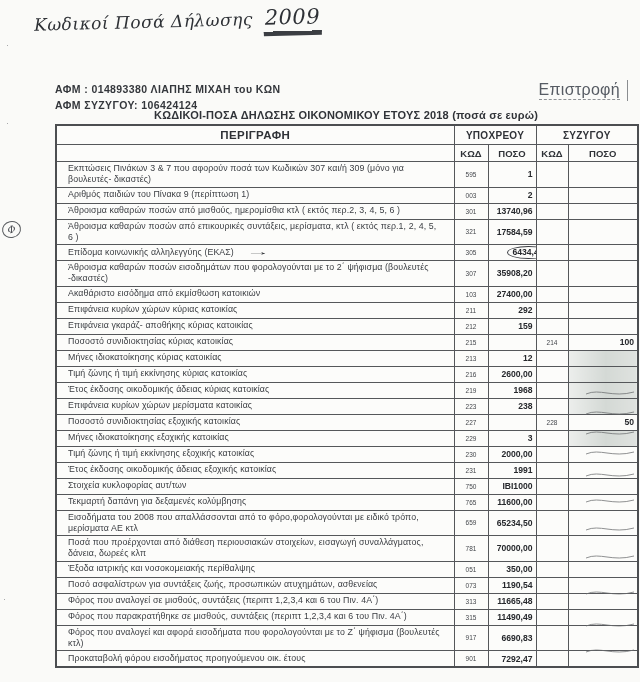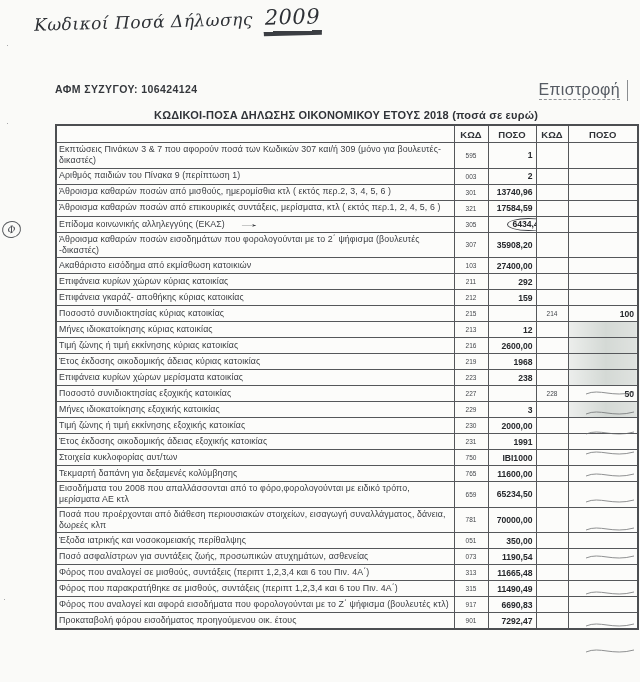--- a/index.html
+++ b/index.html
@@ -49,21 +49,21 @@
   table.codes col.c-posos{width:70px}
   table.codes th,table.codes td{
     border:1.3px solid #55575a;overflow:hidden;
   }
   table.codes{border:2px solid #4c4e51}
   th.h-desc{font-size:11.5px;letter-spacing:.4px;height:16px;color:#2f3237}
   th.h-group{font-size:10px;letter-spacing:.3px;color:#2f3237}
   th.h-sub{font-size:9.5px;height:14px;color:#2f3237}
   th.h-empty{height:13px}
   td.desc{
-    font-size:8.8px;line-height:1.28;padding:1px 2px;color:#3a3d42;
+    font-size:8.8px;line-height:1.28;padding:1px 11px;color:#3a3d42;
     letter-spacing:.1px;height:13px;
   }
   td.kod{
     font-size:6.5px;text-align:center;color:#44474c;padding:0;
   }
   td.poso{
     font-size:8.6px;font-weight:bold;text-align:right;
     padding:0 3px;white-space:nowrap;color:#26282c;
   }
   td.poso .circled{
@@ -90,20 +90,21 @@
 </style>
 </head>
 <body>
 
 <div class="hand-title">
   <span>Κωδικοί Ποσά Δήλωσης</span>
   <span class="year">2009</span>
 </div>
 
 <div class="afm-block">
+  <div>ΑΦΜ : 014893380 ΛΙΑΠΗΣ ΜΙΧΑΗ του ΚΩΝ</div>
   <div>ΑΦΜ ΣΥΖΥΓΟΥ: 106424124</div>
 </div>
 
 <div class="return-btn">
   <span>Επιστροφή</span>
 </div>
 
 <div class="table-title">ΚΩΔΙΚΟΙ-ΠΟΣΑ ΔΗΛΩΣΗΣ ΟΙΚΟΝΟΜΙΚΟΥ ΕΤΟΥΣ 2018 (ποσά σε ευρώ)</div>
 
 <div class="margin-mark">Φ</div>
@@ -114,20 +115,25 @@
 
 <table class="codes">
   <colgroup>
     <col class="c-desc">
       <col class="c-kod">
       <col class="c-poso">
       <col class="c-kods">
       <col class="c-posos">
   </colgroup>
   <thead>
+    <tr>
+      <th class="h-desc">ΠΕΡΙΓΡΑΦΗ</th>
+      <th class="h-group" colspan="2">ΥΠΟΧΡΕΟΥ</th>
+      <th class="h-group" colspan="2">ΣΥΖΥΓΟΥ</th>
+    </tr>
     <tr>
       <th class="h-empty"></th>
       <th class="h-sub">ΚΩΔ</th>
       <th class="h-sub">ΠΟΣΟ</th>
       <th class="h-sub">ΚΩΔ</th>
       <th class="h-sub">ΠΟΣΟ</th>
     </tr>
   </thead>
   <tbody>
       <tr>

